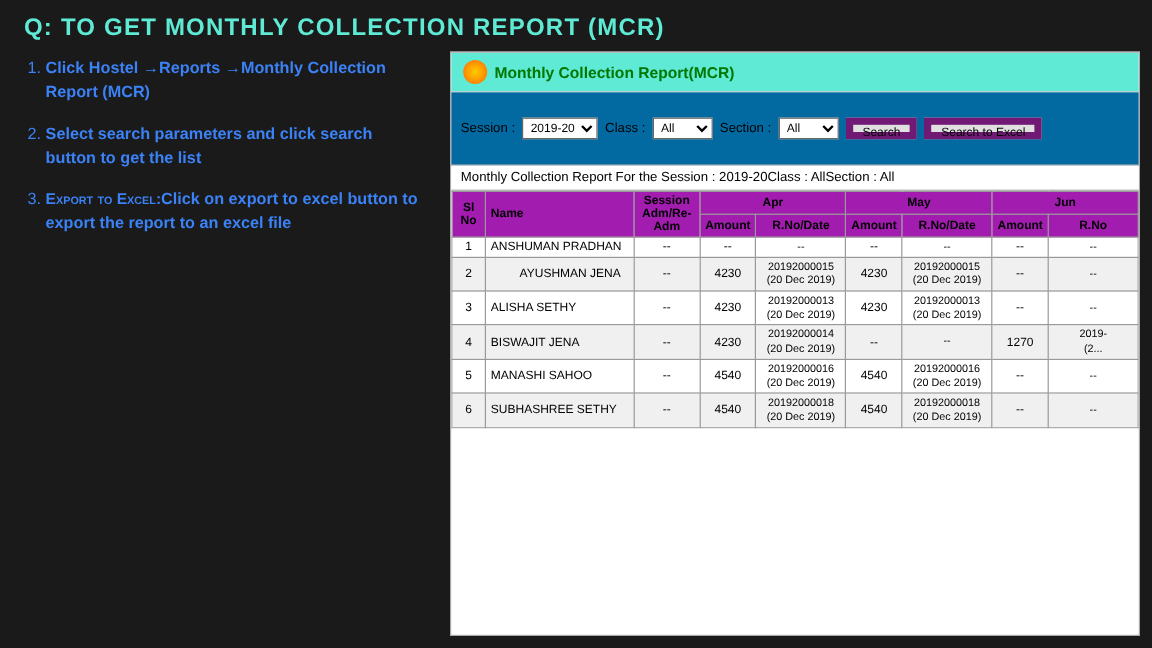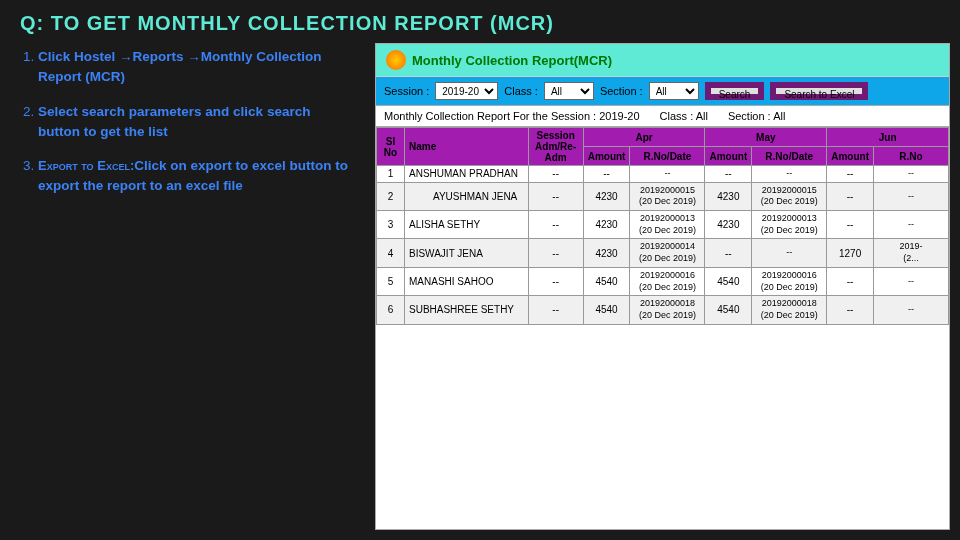--- a/index.html
+++ b/index.html
@@ -83,22 +83,22 @@
       flex-shrink: 0;
     }
 
     .report-header-title {
       color: #007700;
       font-weight: bold;
       font-size: 13px;
     }
 
     .filter-bar {
-      background: #0ea5e9;
-      padding: 5px 8px;
+      background: #0369a1;
+      padding: 21px 8px;
       display: flex;
       align-items: center;
       gap: 6px;
       border-bottom: 1px solid #aaa;
       flex-wrap: wrap;
     }
 
     .filter-label {
       font-size: 11px;
       color: #000;
@@ -122,21 +122,20 @@
       cursor: pointer;
       height: 18px;
     }
 
     .report-info-bar {
       background: #ffffff;
       padding: 4px 8px;
       font-size: 11px;
       border-bottom: 1px solid #aaa;
       display: flex;
-      gap: 20px;
     }
 
     .report-info-bar span {
       font-weight: normal;
     }
 
     
     .table-container {
       overflow: hidden;
     }

